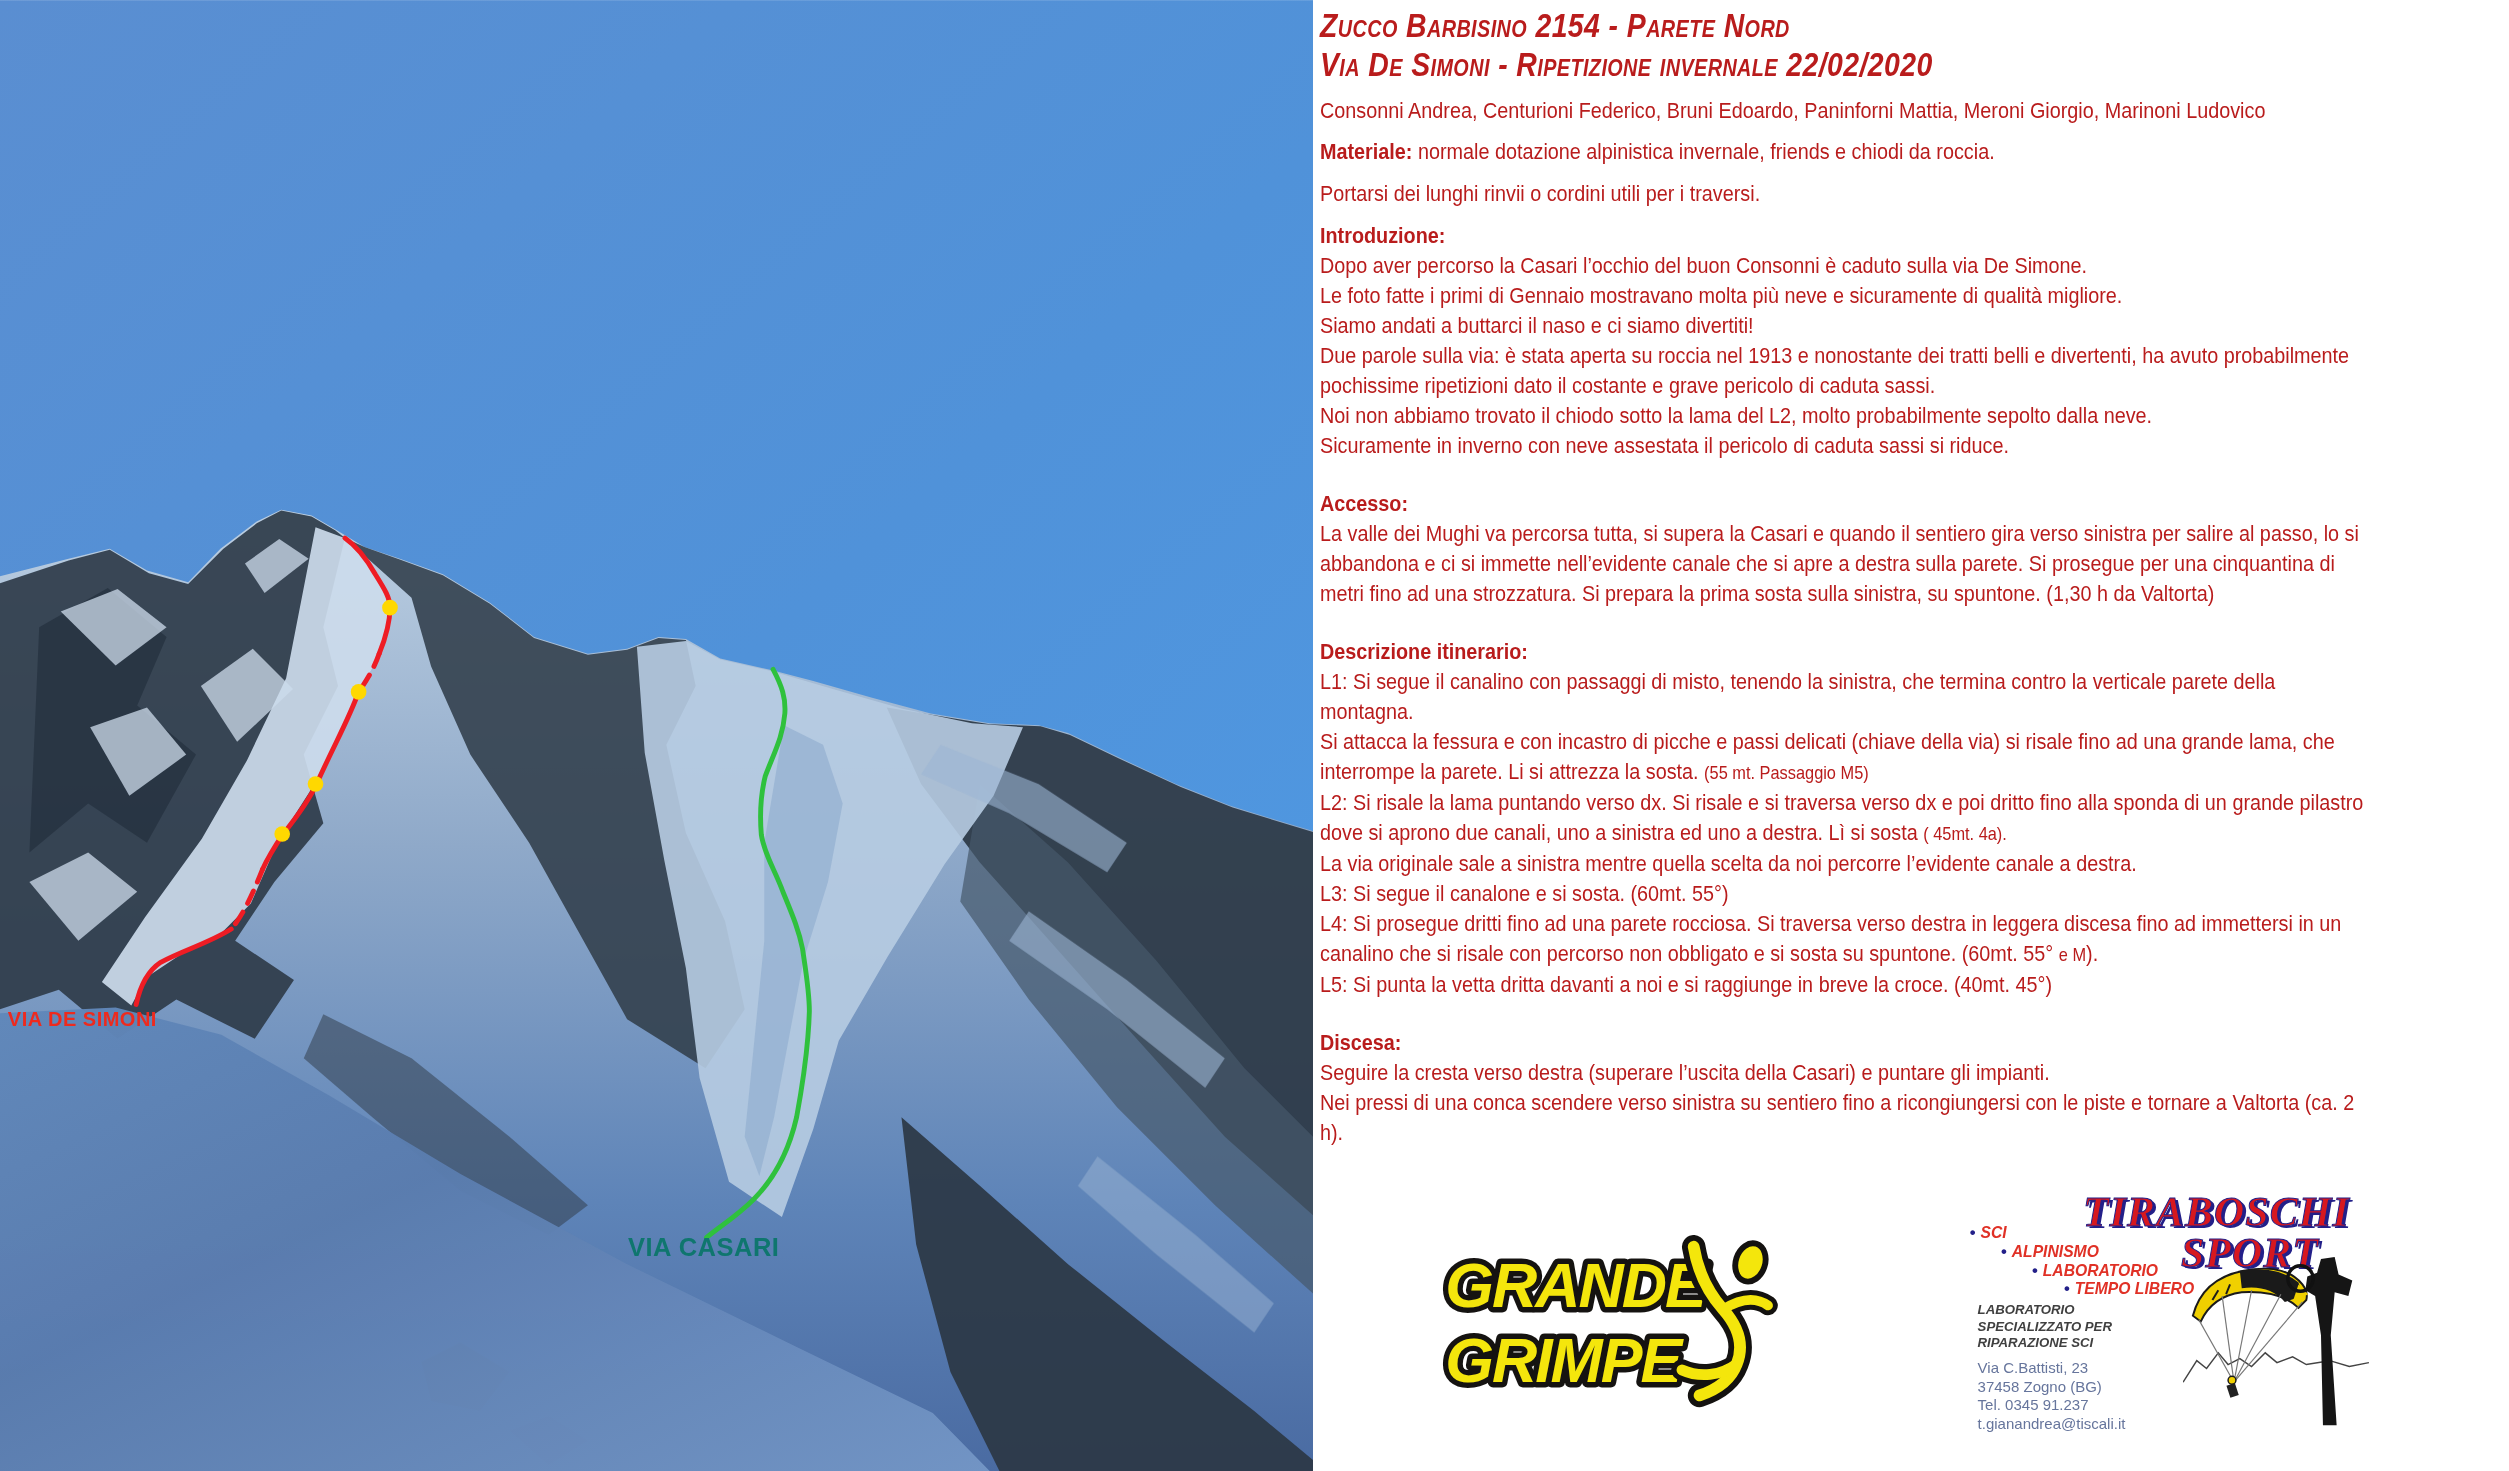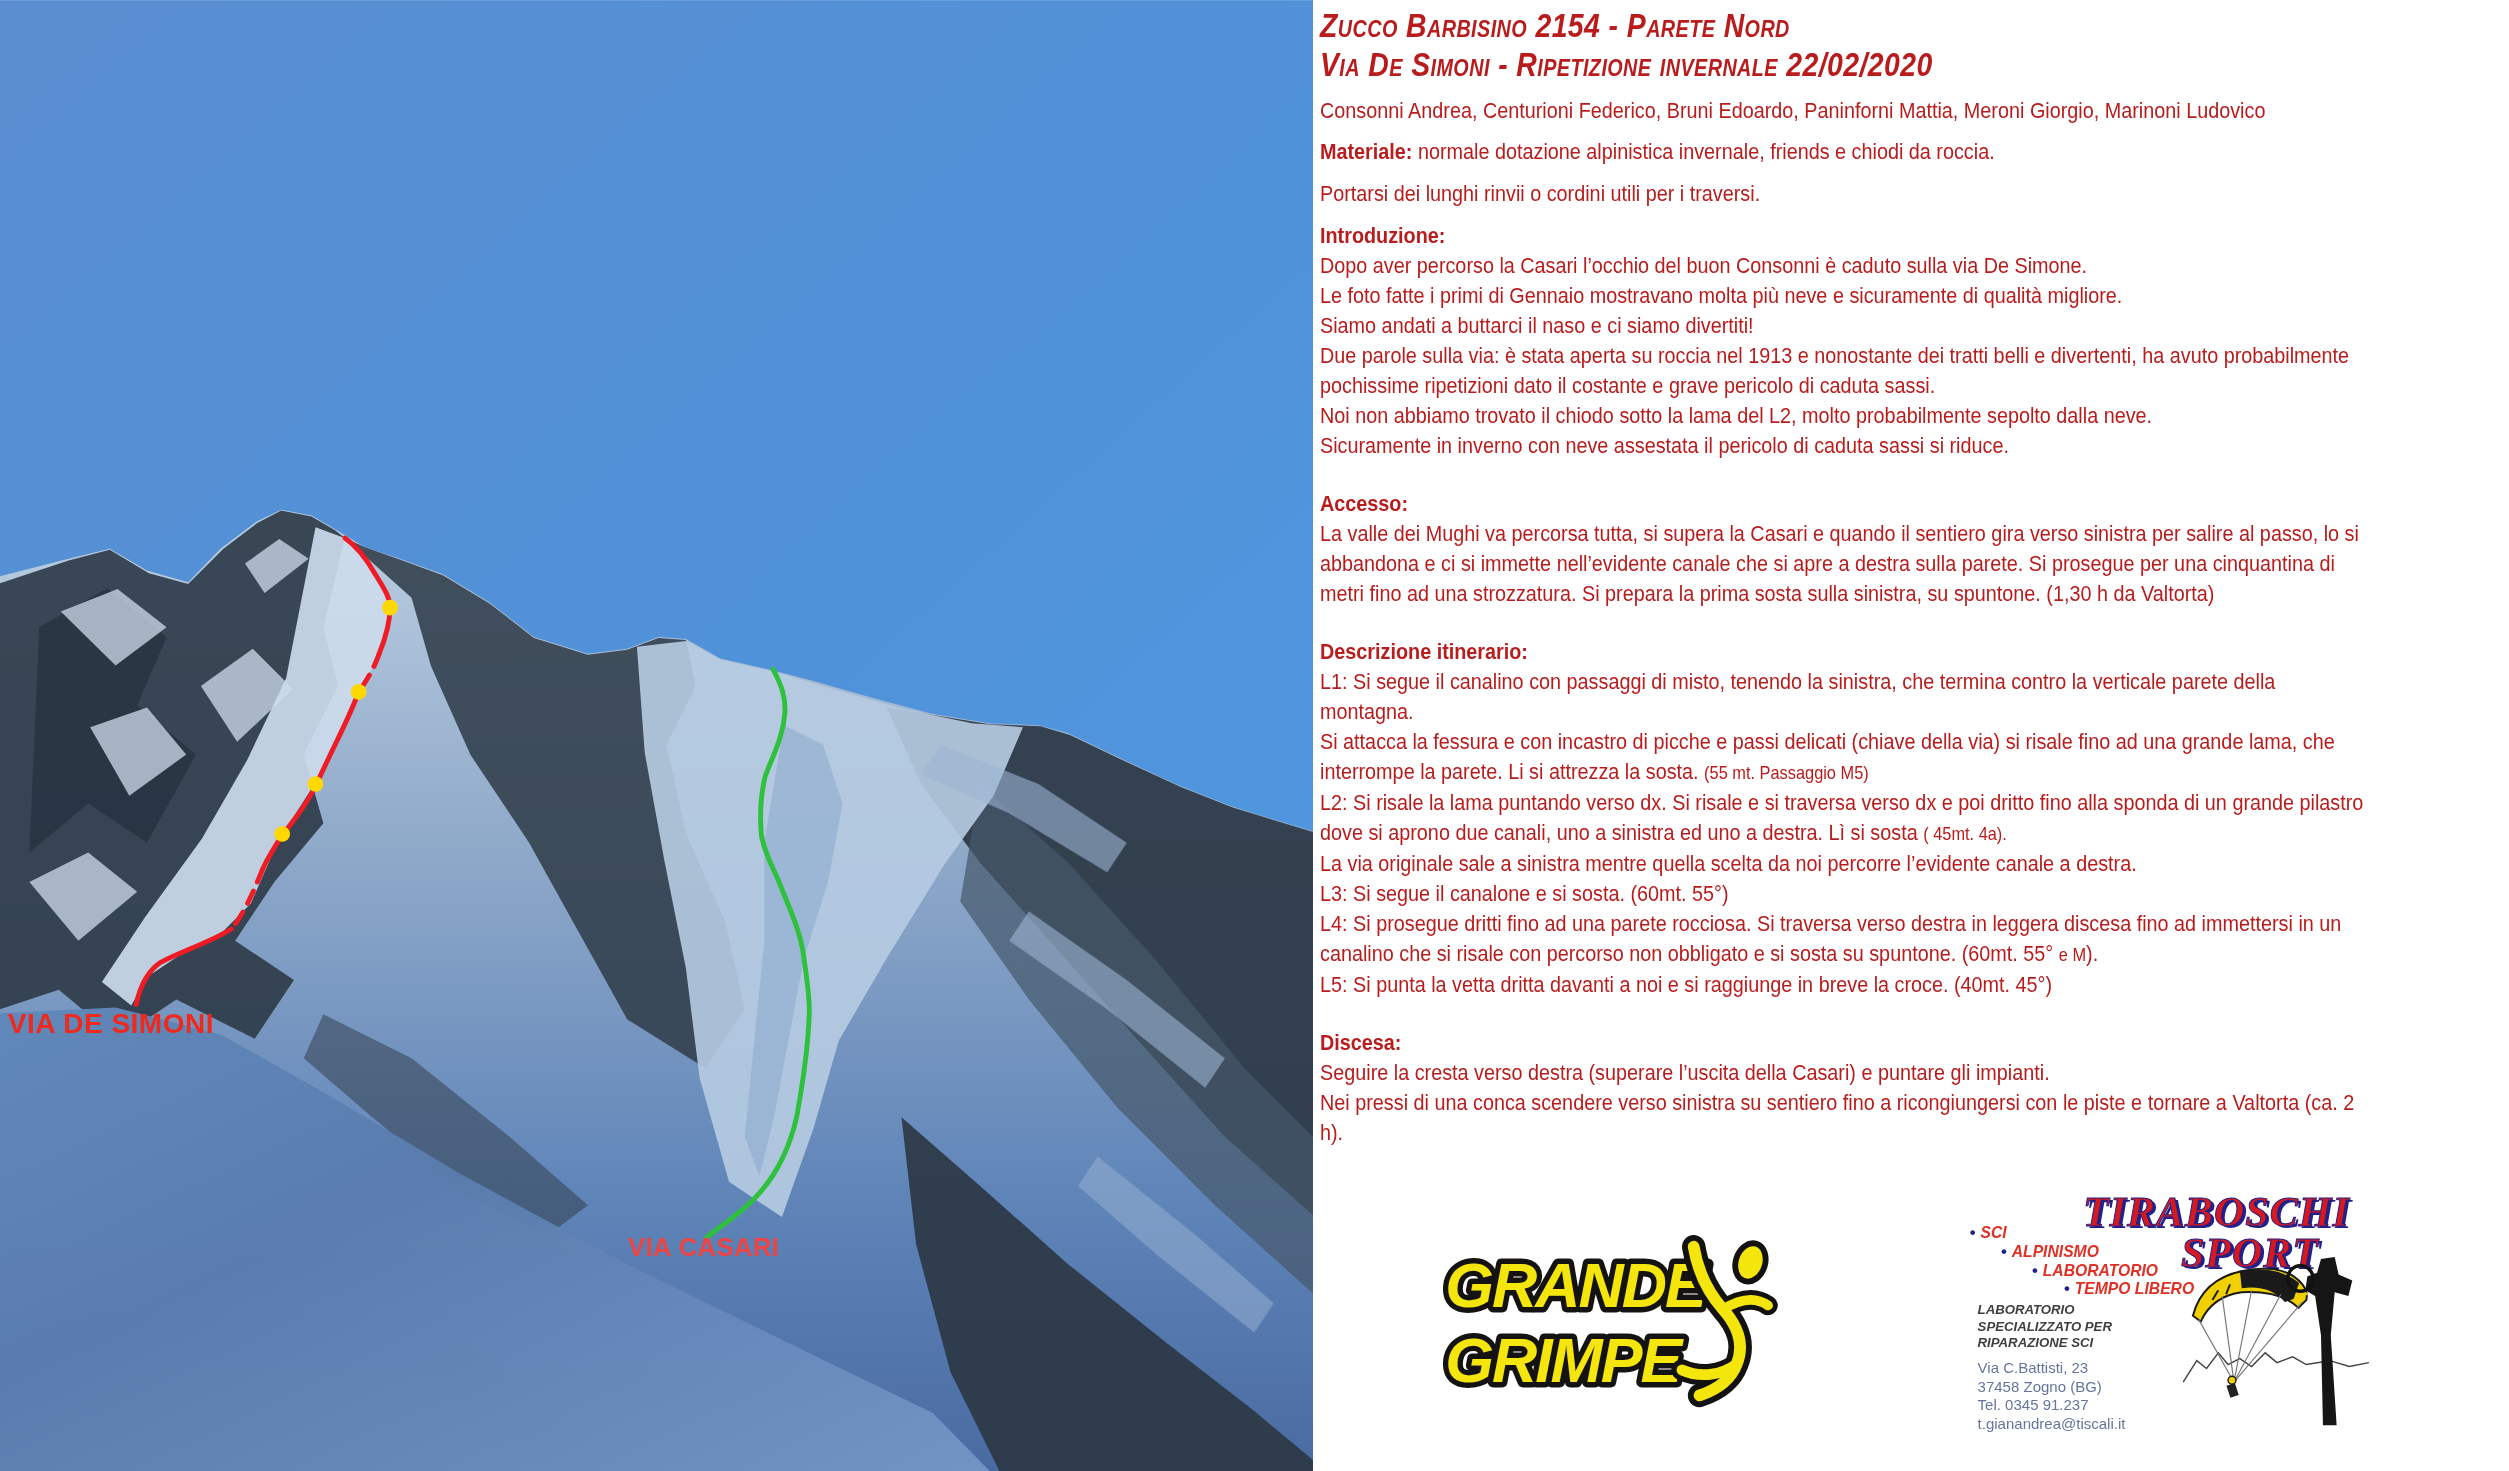--- a/index.html
+++ b/index.html
@@ -1,22 +1,22 @@
 <!DOCTYPE html>
 <html><head>
 <meta charset="utf-8">
 <style>
   html,body{margin:0;padding:0;background:#ffffff;}
   .stage{position:relative;width:2509px;height:1471px;overflow:hidden;background:#ffffff;
          font-family:"Liberation Sans",sans-serif;}
   
   .photo{position:absolute;left:0;top:0;width:1313px;height:1471px;}
   .route-label{position:absolute;font-weight:700;letter-spacing:0.5px;white-space:nowrap;}
-  .route-label.red{left:7.8px;top:1008px;font-size:28px;color:#ee2a1e;}
-  .route-label.green{left:628px;top:1233px;font-size:25.5px;color:#ef4444;}
+  .route-label.red{left:7.8px;top:1008px;font-size:20px;color:#ee2a1e;}
+  .route-label.green{left:628px;top:1233px;font-size:25.5px;color:#0f766e;}
   
   .doc{position:absolute;left:1320px;top:0;width:1189px;color:#b91c1c;}
   .title{font-weight:bold;font-style:italic;font-variant:small-caps;font-size:33px;
          line-height:39px;letter-spacing:0.5px;transform:scaleX(.86);transform-origin:0 0;white-space:nowrap;}
   .title.t1{margin-top:5.9px;}
   .block{margin:0;}
   .block.para{margin-top:11.8px;}
   .block.section{margin-top:28px;}
   .line{font-size:22.5px;line-height:30px;white-space:nowrap;transform:scaleX(.88);transform-origin:0 50%;}
   .line .b{font-weight:bold;}

